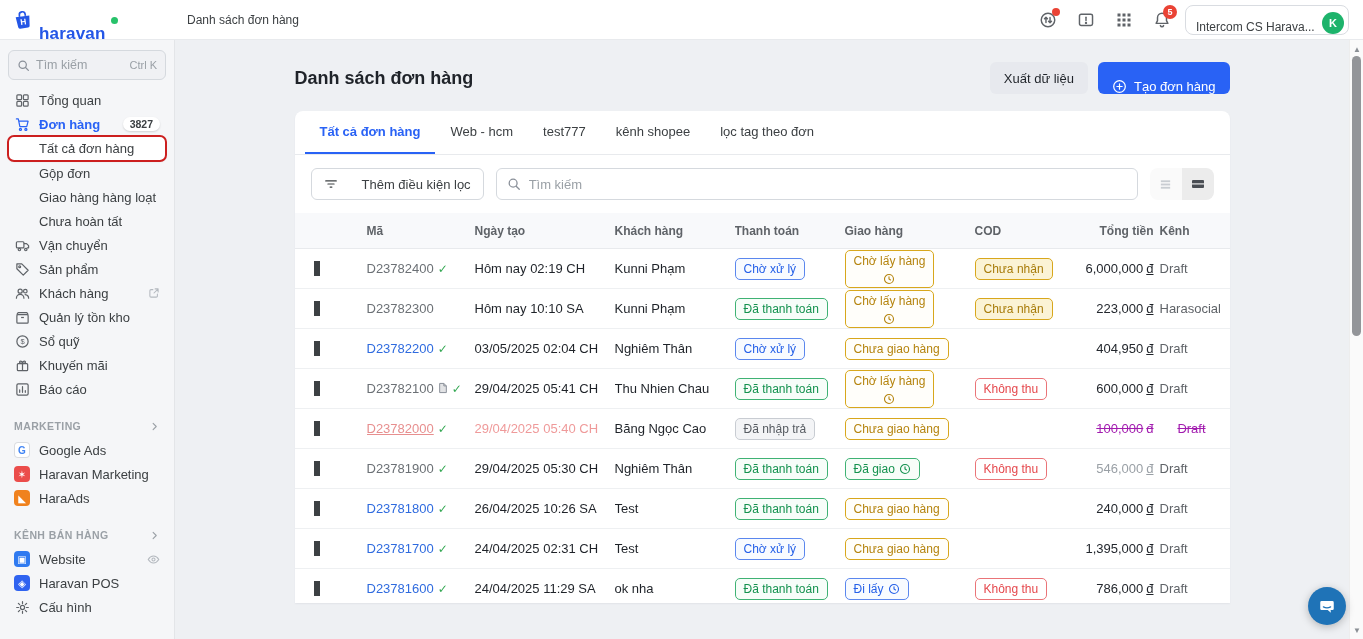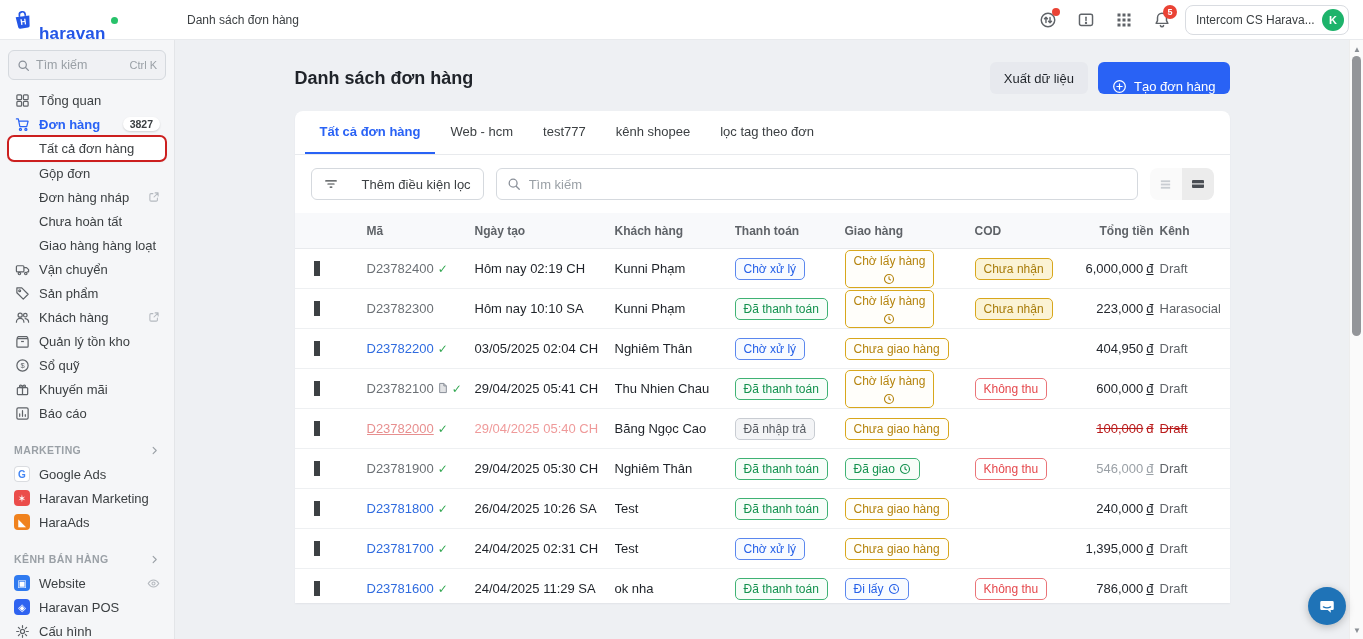--- a/index.html
+++ b/index.html
@@ -9,21 +9,21 @@
   
   .topbar { position:absolute; top:0; left:0; right:0; height:40px; background:#fff; border-bottom:1px solid #e8eaed; display:flex; align-items:center; z-index:30; }
   .logo-area { width:175px; display:flex; align-items:center; gap:5px; padding-left:12px; cursor:pointer; }
   .logo-text { font-size:17px; font-weight:700; color:#2456e6; letter-spacing:.2px;margin-top:28px; }
   .logo-dot { width:7px; height:7px; border-radius:50%; background:#27c26a; margin-top:2px; }
   .topbar-page-label { font-size:12px; color:#3c4043; font-weight:500; margin-left:12px; }
   .topbar-right { margin-left:auto; display:flex; align-items:center; gap:8px; padding-right:14px; }
   .tb-iconbtn { position:relative; width:30px; height:30px; display:flex; align-items:center; justify-content:center; color:#5f6368; border-radius:6px; cursor:pointer; }
   .tb-dot { position:absolute; top:3px; right:3px; width:8px; height:8px; background:#ea4335; border-radius:50%; }
   .tb-badge { position:absolute; top:0px; right:0px; min-width:14px; height:14px; background:#ea4335; color:#fff; font-size:9px; font-weight:700; border-radius:8px; display:flex; align-items:center; justify-content:center; padding:0 3px; }
-  .account-pill { display:flex; align-items:center; gap:8px; border:1px solid #d9dce1; border-radius:8px; height:30px; padding:0 4px 0 10px; cursor:pointer; background:#fff; }
+  .account-pill { display:flex; align-items:flex-end; gap:8px; border:1px solid #d9dce1; border-radius:8px; height:30px; padding:0 4px 0 10px; cursor:pointer; background:#fff; }
   .account-name { font-size:12px; color:#3c4043; max-width:118px; white-space:nowrap; overflow:hidden; }
   .avatar { width:22px; height:22px; border-radius:50%; background:#1db36b; color:#fff; font-size:11px; font-weight:700; display:flex; align-items:center; justify-content:center; }
 
   
   .sidebar { position:absolute; top:40px; left:0; bottom:0; width:175px; background:#f5f6f8; border-right:1px solid #e3e5e8; padding:10px 8px; overflow:hidden; z-index:20; }
   .side-search { display:flex; align-items:center; gap:6px; height:30px; border:1px solid #d5d9de; border-radius:6px; background:#f0f1f4; padding:0 8px; color:#8a9099; }
   .side-search input { border:none; outline:none; background:transparent; width:78px; font-size:12.5px; color:#3c4043; font-family:inherit; }
   .side-search input::placeholder { color:#9aa0a6; }
   .side-shortcut { font-size:11px; color:#9aa0a6; margin-left:auto; }
   .nav { margin-top:8px; }
@@ -78,21 +78,21 @@
   .badge.blue { color:#2560e8; border-color:#5b87ee; background:#f8fbff; }
   .badge.green { color:#13914e; border-color:#3fb274; background:#f7fdf9; }
   .badge.amber { color:#b5840e; border-color:#d8a71c; background:#fffefa;flex-direction:column; }
   .badge.amber-filled { color:#a87c0a; border-color:#d8a71c; background:#fbf3d5; }
   .badge.red { color:#e5484d; border-color:#ea7478; background:#fff; }
   .badge.gray { color:#565b61; border-color:#c8ccd2; background:#f3f4f6; }
   .dong { text-decoration:underline; margin-left:3px; }
   .total-txt { color:#23272d; }
   .muted .total-txt, .muted .dong { color:#9aa0a6; }
   .channel { color:#5f6368; }
-  .cancelled .total-txt, .cancelled .dong, .cancelled .channel { color:#b91c1c; text-decoration:line-through; }
+  .cancelled .total-txt, .cancelled .dong, .cancelled .channel { color:#a21caf; text-decoration:line-through;text-align:center; }
 
   
   .vscroll { position:absolute; top:40px; right:0; bottom:0; width:14px; background:#fafafa; border-left:1px solid #ededed; z-index:25; }
   .vs-arrow { position:absolute; left:0; width:14px; height:14px; display:flex; align-items:center; justify-content:center; color:#8a8f95; font-size:8px; cursor:pointer; }
   .vs-thumb { position:absolute; left:2px; width:9px; border-radius:5px; background:#939599; top:16px; height:280px; cursor:pointer; }
   .chat-fab { position:absolute; right:17px; bottom:14px; width:38px; height:38px; border-radius:50%; background:#1f73b7; display:flex; align-items:center; justify-content:center; cursor:pointer; box-shadow:0 2px 8px rgba(0,0,0,.25); z-index:40; }
   svg { display:block; }
 </style>
 </head>
 <body>
@@ -200,33 +200,24 @@
           <span>Đơn hàng</span>
           <span class="nav-badge">3827</span>
         </div>
         <div class="nav-sub selected">
           <span>Tất cả đơn hàng</span>
         </div>
         <div class="nav-sub">
           <span>Gộp đơn</span>
         </div>
         <div class="nav-sub">
-          <span>Đơn hàng nháp</span>
-          <span class="nav-ext" style="display: inline-flex;">
-            <svg width="12" height="12" viewBox="0 0 16 16" fill="none" stroke="currentColor" stroke-width="1.4" stroke-linecap="round" stroke-linejoin="round">
-              <path d="M6.5 3.5H4A1.5 1.5 0 0 0 2.5 5v7A1.5 1.5 0 0 0 4 13.5h7A1.5 1.5 0 0 0 12.5 12V9.5"></path>
-              <path d="M9.5 2.5h4v4M13.3 2.7 8 8"></path>
-            </svg>
-          </span>
+          <span>Giao hàng hàng loạt</span>
         </div>
         <div class="nav-sub">
           <span>Chưa hoàn tất</span>
-        </div>
-        <div class="nav-sub">
-          <span>Giao hàng hàng loạt</span>
         </div>
         <div class="nav-item">
           <span class="nicon" style="display: inline-flex;">
             <svg width="15" height="15" viewBox="0 0 16 16" fill="none" stroke="currentColor" stroke-width="1.3" stroke-linejoin="round">
               <rect x="1.5" y="4" width="8" height="6.5" rx="1"></rect>
               <path d="M9.5 6h2.8l2.2 2.2v2.3h-2"></path>
               <circle cx="4.7" cy="12.3" r="1.3"></circle>
               <circle cx="11.5" cy="12.3" r="1.3"></circle>
             </svg>
           </span>

